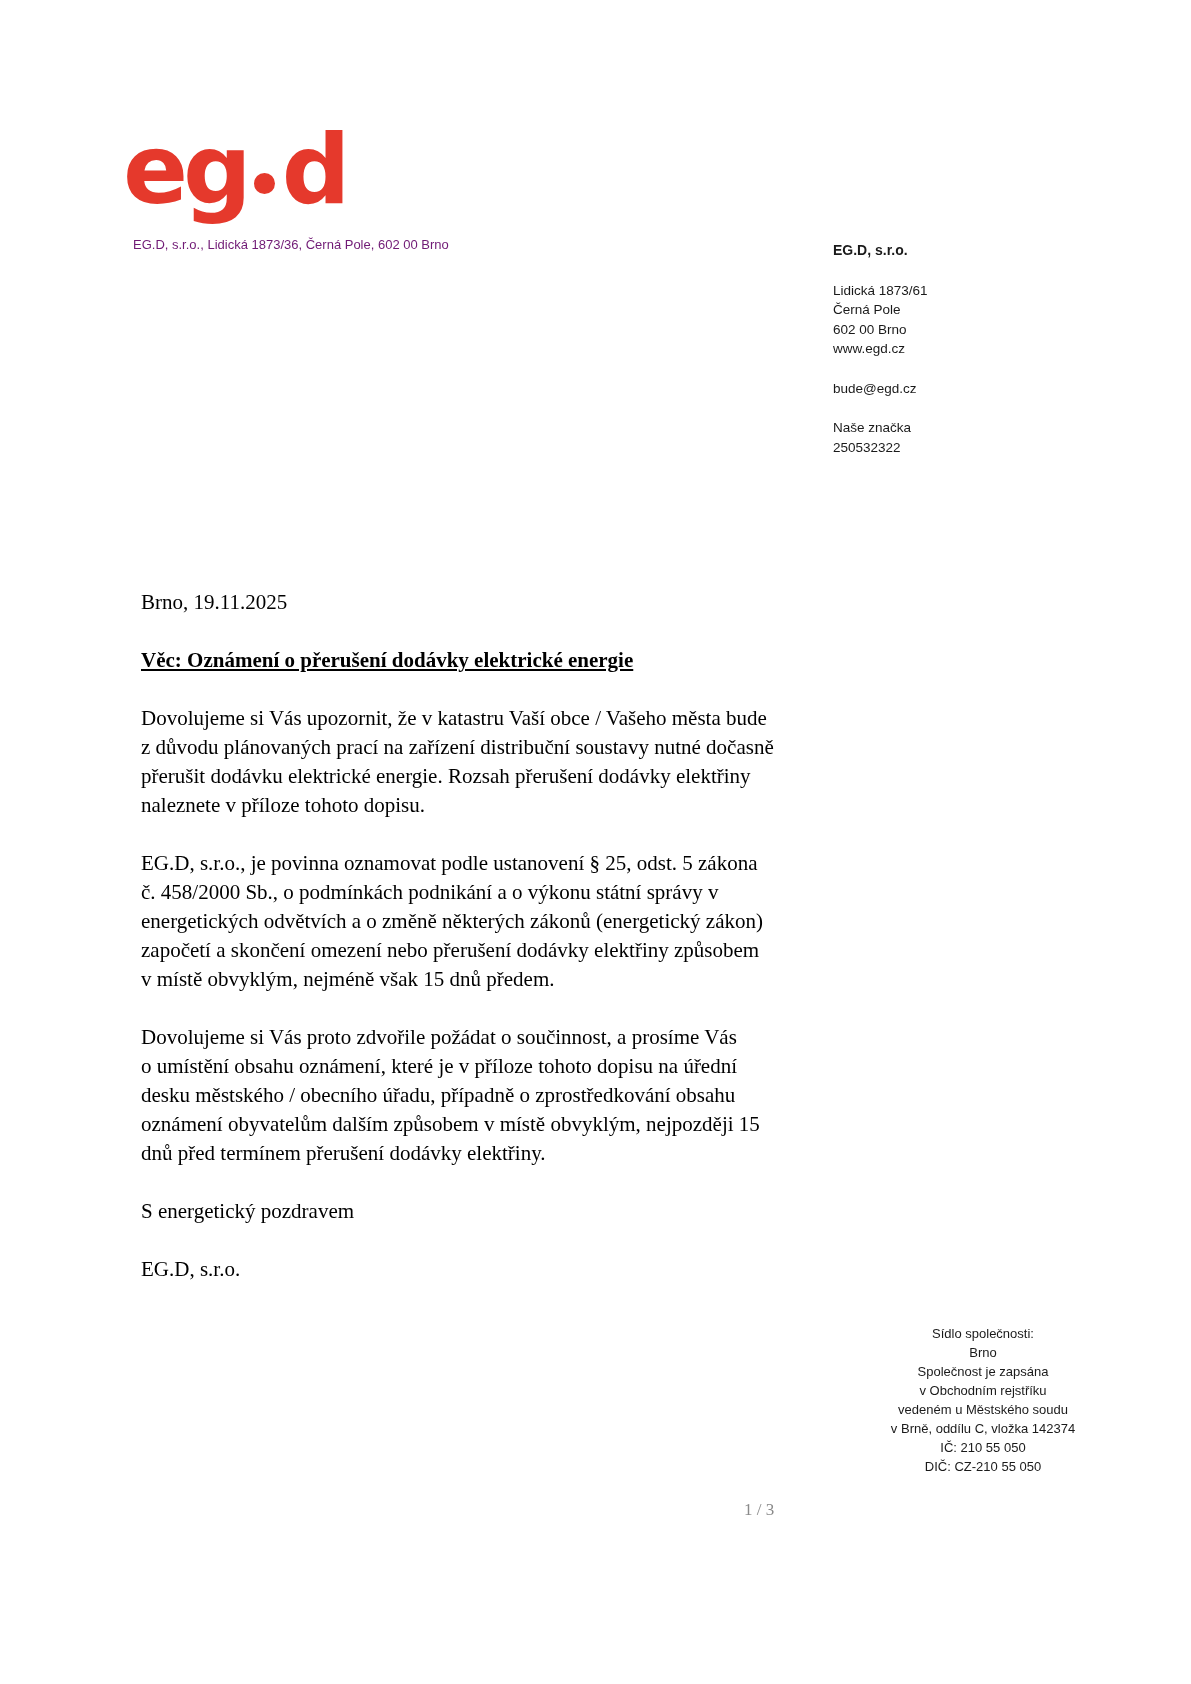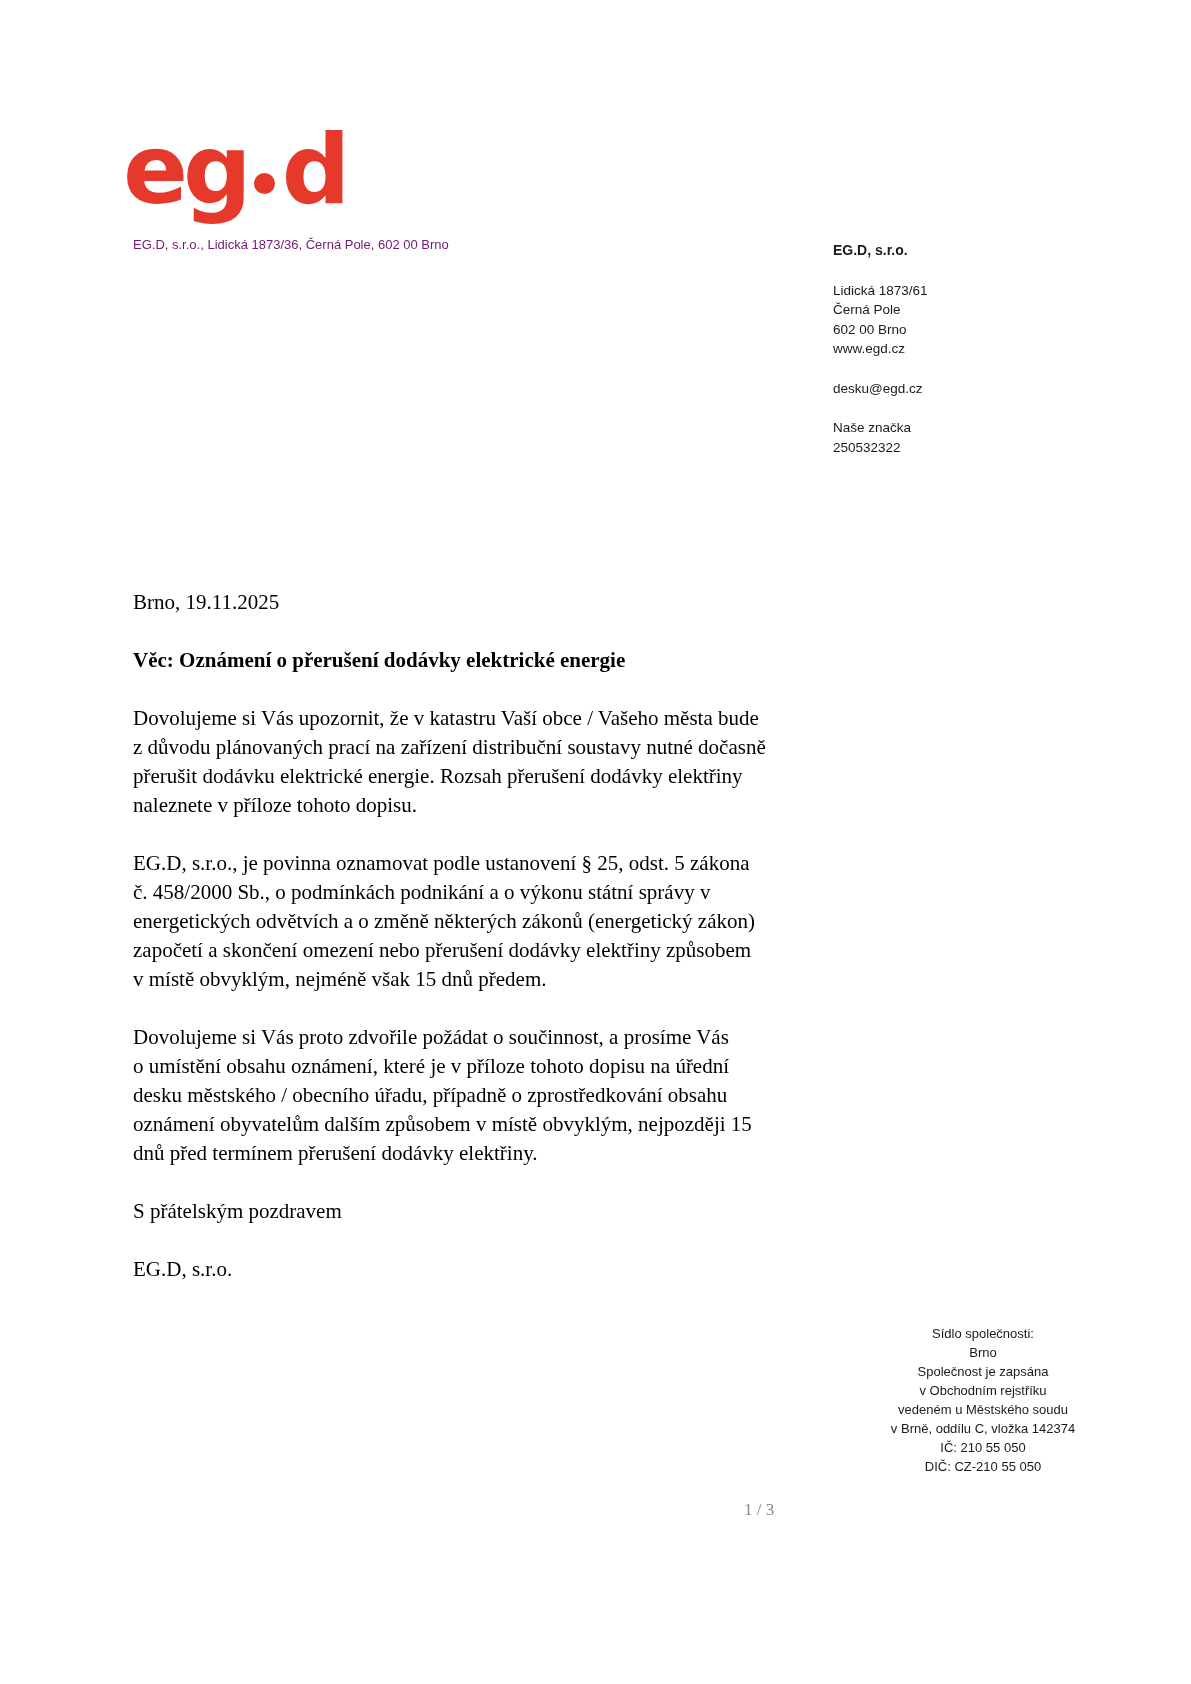--- a/index.html
+++ b/index.html
@@ -71,22 +71,22 @@
   .letter {
     position: absolute;
     left: 133px;
     top: 588px;
     width: 690px;
     font-family: "Liberation Serif", serif;
     font-size: 21px;
     line-height: 29px;
     color: #000000;
   }
-  .letter > div { margin-bottom: 29px; }
-  .letter .subject { font-weight: 700; }
+  .letter > div { margin-bottom: 29px; margin-left: 8px; }
+  .letter .subject { font-weight: 700; text-decoration: underline; }
 
   
   .footer-registration {
     position: absolute;
     left: 833px;
     top: 1324px;
     width: 300px;
     font-size: 13px;
     line-height: 19px;
     color: #1a1a1a;
@@ -115,21 +115,21 @@
   </div>
 
   <div class="sender-line">EG.D, s.r.o., Lidická 1873/36, Černá Pole, 602 00 Brno</div>
 
   <div class="info-panel">
     <div class="company">EG.D, s.r.o.</div>
     <div class="block preline">Lidická 1873/61
 Černá Pole
 602 00 Brno
 www.egd.cz</div>
-    <div class="block">desku@egd.cz</div>
+    <div class="block">bude@egd.cz</div>
     <div>Naše značka</div>
     <div>250532322</div>
   </div>
 
   <div class="letter">
     <div>Brno, 19.11.2025</div>
     <div class="subject">Věc: Oznámení o přerušení dodávky elektrické energie</div>
     <div class="preline">Dovolujeme si Vás upozornit, že v katastru Vaší obce / Vašeho města bude
 z důvodu plánovaných prací na zařízení distribuční soustavy nutné dočasně
 přerušit dodávku elektrické energie. Rozsah přerušení dodávky elektřiny
@@ -137,21 +137,21 @@
     <div class="preline">EG.D, s.r.o., je povinna oznamovat podle ustanovení § 25, odst. 5 zákona
 č. 458/2000 Sb., o podmínkách podnikání a o výkonu státní správy v
 energetických odvětvích a o změně některých zákonů (energetický zákon)
 započetí a skončení omezení nebo přerušení dodávky elektřiny způsobem
 v místě obvyklým, nejméně však 15 dnů předem.</div>
     <div class="preline">Dovolujeme si Vás proto zdvořile požádat o součinnost, a prosíme Vás
 o umístění obsahu oznámení, které je v příloze tohoto dopisu na úřední
 desku městského / obecního úřadu, případně o zprostředkování obsahu
 oznámení obyvatelům dalším způsobem v místě obvyklým, nejpozději 15
 dnů před termínem přerušení dodávky elektřiny.</div>
-    <div>S přátelským pozdravem</div>
+    <div>S energetický pozdravem</div>
     <div>EG.D, s.r.o.</div>
   </div>
 
   <div class="footer-registration preline">Sídlo společnosti:
 Brno
 Společnost je zapsána
 v Obchodním rejstříku
 vedeném u Městského soudu
 v Brně, oddílu C, vložka 142374
 IČ: 210 55 050

